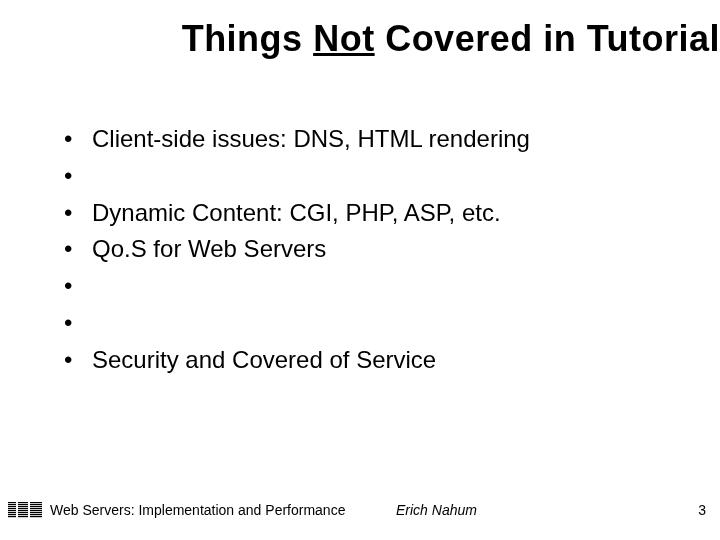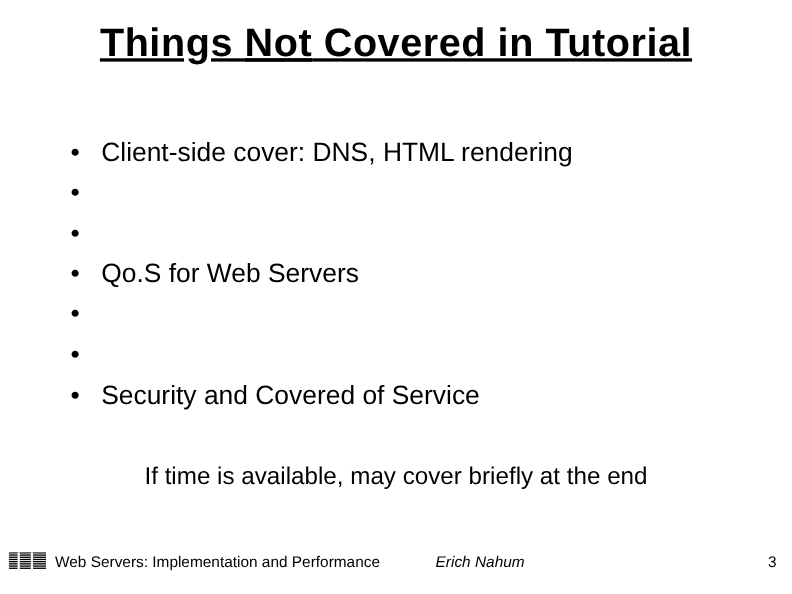--- a/index.html
+++ b/index.html
@@ -17,25 +17,24 @@
     width: 720px;
     height: 540px;
     position: relative;
     box-sizing: border-box;
   }
   .title {
     position: absolute;
     top: 18px;
     left: 0;
     right: 0;
-    text-align: center;
+    text-align: right;
     font-size: 36px;
     font-weight: 700;
     letter-spacing: 0.5px;
-    text-decoration: underline;
   }
   .title .underline {
     text-decoration: underline;
   }
   .bullets {
     position: absolute;
     top: 120px;
     left: 64px;
     right: 40px;
     font-size: 24px;
@@ -102,45 +101,45 @@
 
 <div class="slide">
 
   <div class="title">
     <span>Things </span><span class="underline">Not</span><span> Covered in Tutorial</span>
   </div>
 
   <div class="bullets">
     <div class="row">
       <span class="dot">•</span>
-      <span>Client-side cover: DNS, HTML rendering</span>
+      <span>Client-side issues: DNS, HTML rendering</span>
     </div>
     <div class="row">
       <span class="dot">•</span>
     </div>
     <div class="row">
       <span class="dot">•</span>
+      <span>Dynamic Content: CGI, PHP, ASP, etc.</span>
     </div>
     <div class="row">
       <span class="dot">•</span>
       <span>Qo.S for Web Servers</span>
     </div>
     <div class="row">
       <span class="dot">•</span>
     </div>
     <div class="row">
       <span class="dot">•</span>
     </div>
     <div class="row">
       <span class="dot">•</span>
       <span>Security and Covered of Service</span>
     </div>
   </div>
 
-  <div class="closing">If time is available, may cover briefly at the end</div>
 
   <div class="footer">
     <span class="logo ibm-logo">
       <svg width="34" height="16" viewBox="0 0 34 16">
         <g fill="#000">
           <rect x="0" y="0" width="34" height="1.2"></rect>
           <rect x="0" y="2" width="34" height="1.2"></rect>
           <rect x="0" y="4" width="34" height="1.2"></rect>
           <rect x="0" y="6" width="34" height="1.2"></rect>
           <rect x="0" y="8" width="34" height="1.2"></rect>

